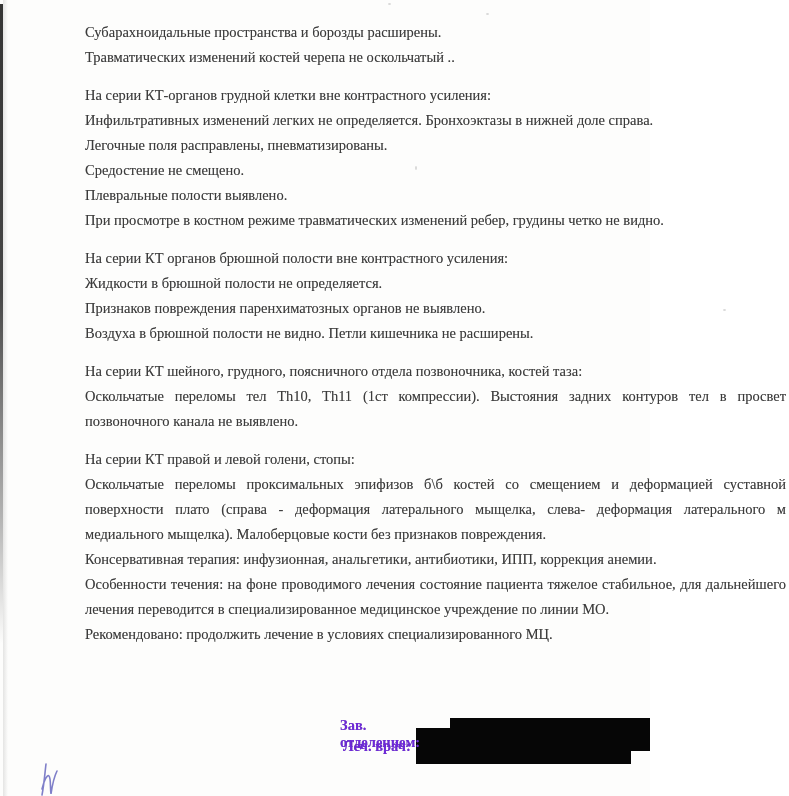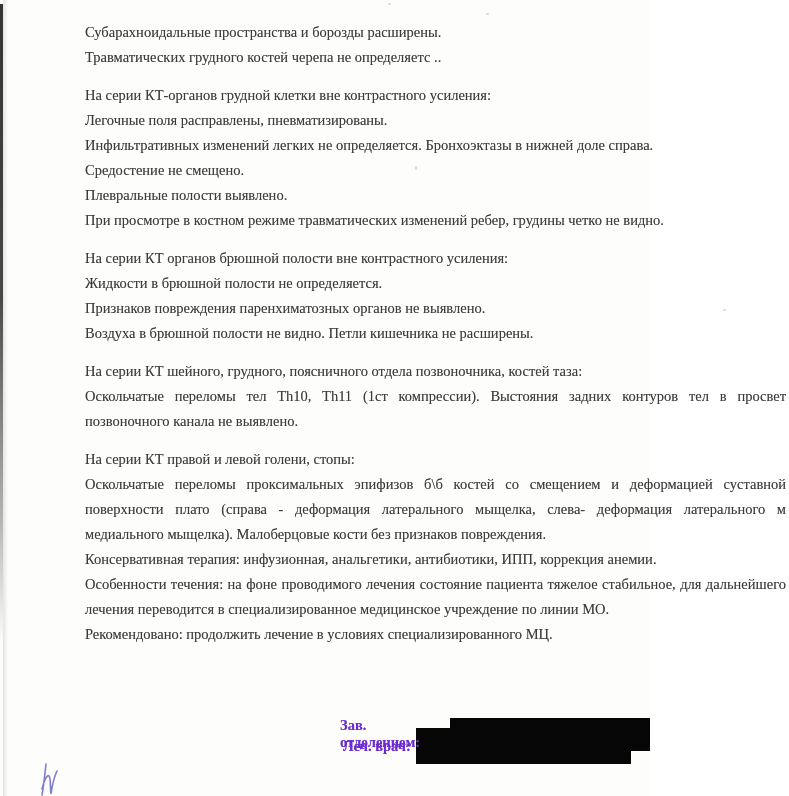--- a/index.html
+++ b/index.html
@@ -94,26 +94,26 @@
   <div class="scan-edge-soft"></div>
 
   <div class="speck s1"></div>
   <div class="speck s2"></div>
   <div class="speck s3"></div>
   <div class="speck s4"></div>
 
   <div class="content" id="report-body">
       <div class="section">
         <p class="line">Субарахноидальные пространства и борозды расширены.</p>
-        <p class="line">Травматических грудного костей черепа не определяетс ..</p>
+        <p class="line">Травматических изменений костей черепа не оскольчатый ..</p>
       </div>
       <div class="section">
         <p class="line">На серии КТ-органов грудной клетки вне контрастного усиления:</p>
+        <p class="line">Инфильтративных изменений легких не определяется. Бронхоэктазы в нижней доле справа.</p>
         <p class="line">Легочные поля расправлены, пневматизированы.</p>
-        <p class="line">Инфильтративных изменений легких не определяется. Бронхоэктазы в нижней доле справа.</p>
         <p class="line">Средостение не смещено.</p>
         <p class="line">Плевральные полости выявлено.</p>
         <p class="line">При просмотре в костном режиме травматических изменений ребер, грудины четко не видно.</p>
       </div>
       <div class="section">
         <p class="line">На серии КТ органов брюшной полости вне контрастного усиления:</p>
         <p class="line">Жидкости в брюшной полости не определяется.</p>
         <p class="line">Признаков повреждения паренхиматозных органов не выявлено.</p>
         <p class="line">Воздуха в брюшной полости не видно. Петли кишечника не расширены.</p>
       </div>

